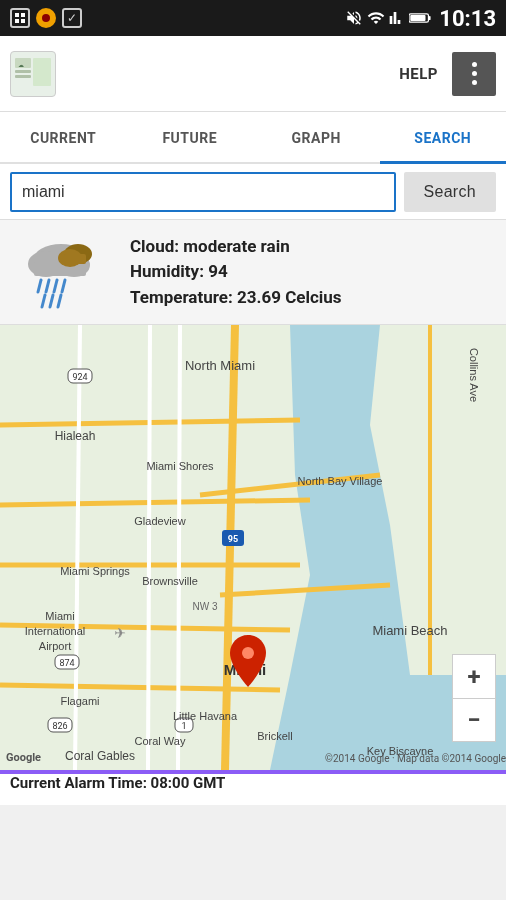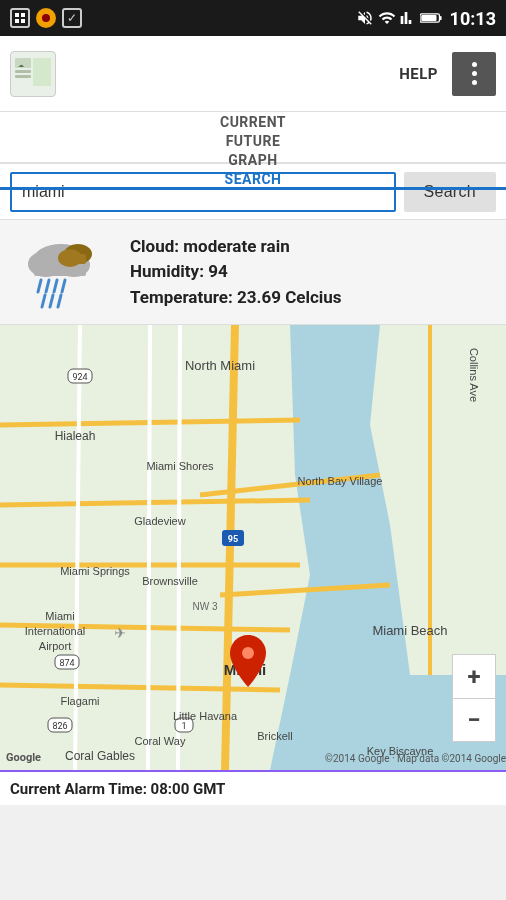--- a/index.html
+++ b/index.html
@@ -120,21 +120,20 @@
     }
 
     
     #tab-bar {
       width: 100%;
       height: 52px;
       background: #ffffff;
       display: flex;
       align-items: stretch;
       border-bottom: 2px solid #e0e0e0;
-      flex-direction: column;
     }
     .tab {
       flex: 1;
       display: flex;
       align-items: center;
       justify-content: center;
       font-size: 14px;
       font-weight: bold;
       color: #555;
       cursor: pointer;
@@ -263,23 +262,22 @@
       color: #555;
       font-weight: bold;
     }
 
     
     #bottom-bar {
       width: 100%;
       height: 35px;
       background: #ffffff;
       display: flex;
-      align-items: center;
       padding: 0 10px;
-      border-top: 2px solid #8b5cf6;
+      border-top: 4px solid #8b5cf6;
     }
     #bottom-bar span {
       font-size: 15px;
       font-weight: bold;
       color: #222;
     }
   </style>
 </head>
 <body>
 
@@ -313,21 +311,21 @@
 
     <svg width="16" height="18" viewBox="0 0 24 24" fill="white">
       <path d="M1 21h4V9H1v12zm6 0h4V3H7v18zm6 0h4v-6h-4v6z"></path>
     </svg>
 
     <svg width="22" height="14" viewBox="0 0 26 14" fill="white">
       <rect x="0" y="2" width="23" height="10" rx="2" ry="2" fill="none" stroke="white" stroke-width="1.5"></rect>
       <rect x="23.5" y="4.5" width="2" height="5" rx="1" fill="white"></rect>
       <rect x="1.5" y="3.5" width="18" height="7" rx="1" fill="white"></rect>
     </svg>
-    <span style="color:white;font-size:18px;font-weight:bold;margin-left:4px">10:13</span>
+    <span style="color:white;font-size:22px;font-weight:bold;margin-left:4px">10:13</span>
   </div>
 </div>
 
 <div id="app-bar">
   <div id="app-logo">
     <svg width="40" height="40" viewBox="0 0 40 40">
       <rect width="40" height="40" fill="#e8f0e8"></rect>
       <rect x="2" y="4" width="16" height="10" fill="#c8d8c0" rx="1"></rect>
       <rect x="2" y="16" width="16" height="3" fill="#b0c0a8" rx="1"></rect>
       <rect x="2" y="21" width="16" height="3" fill="#b0c0a8" rx="1"></rect>

